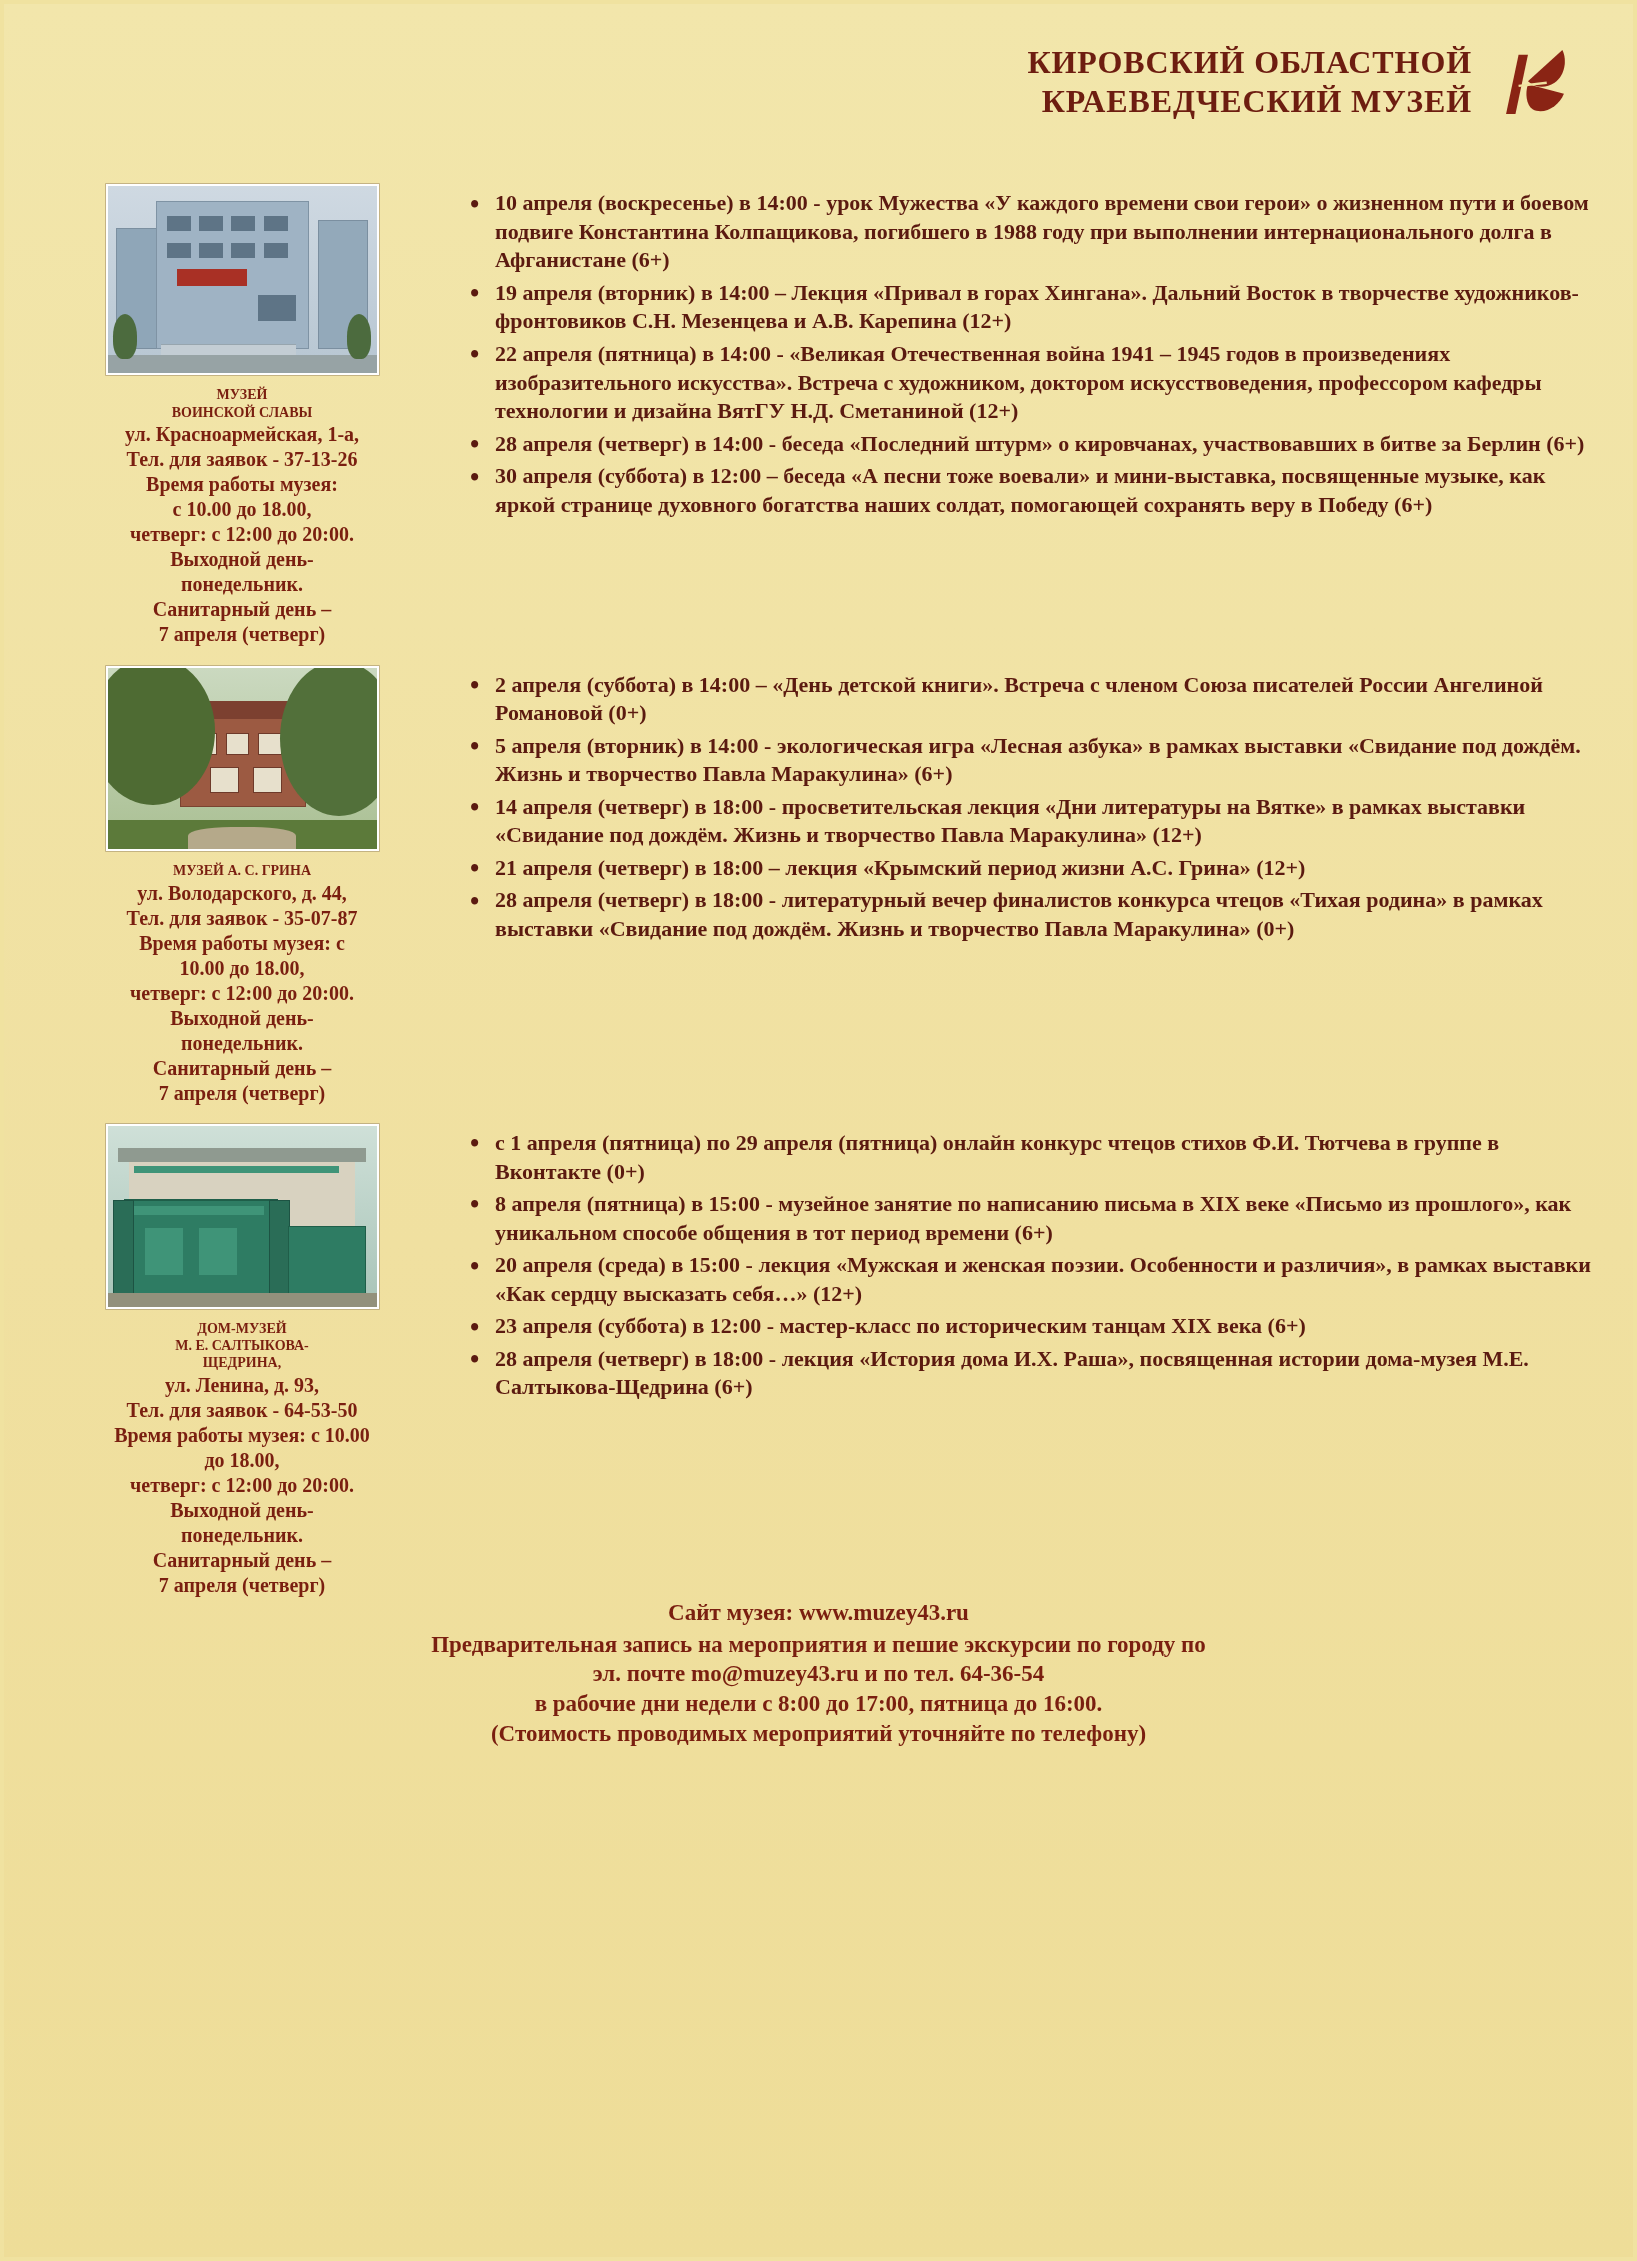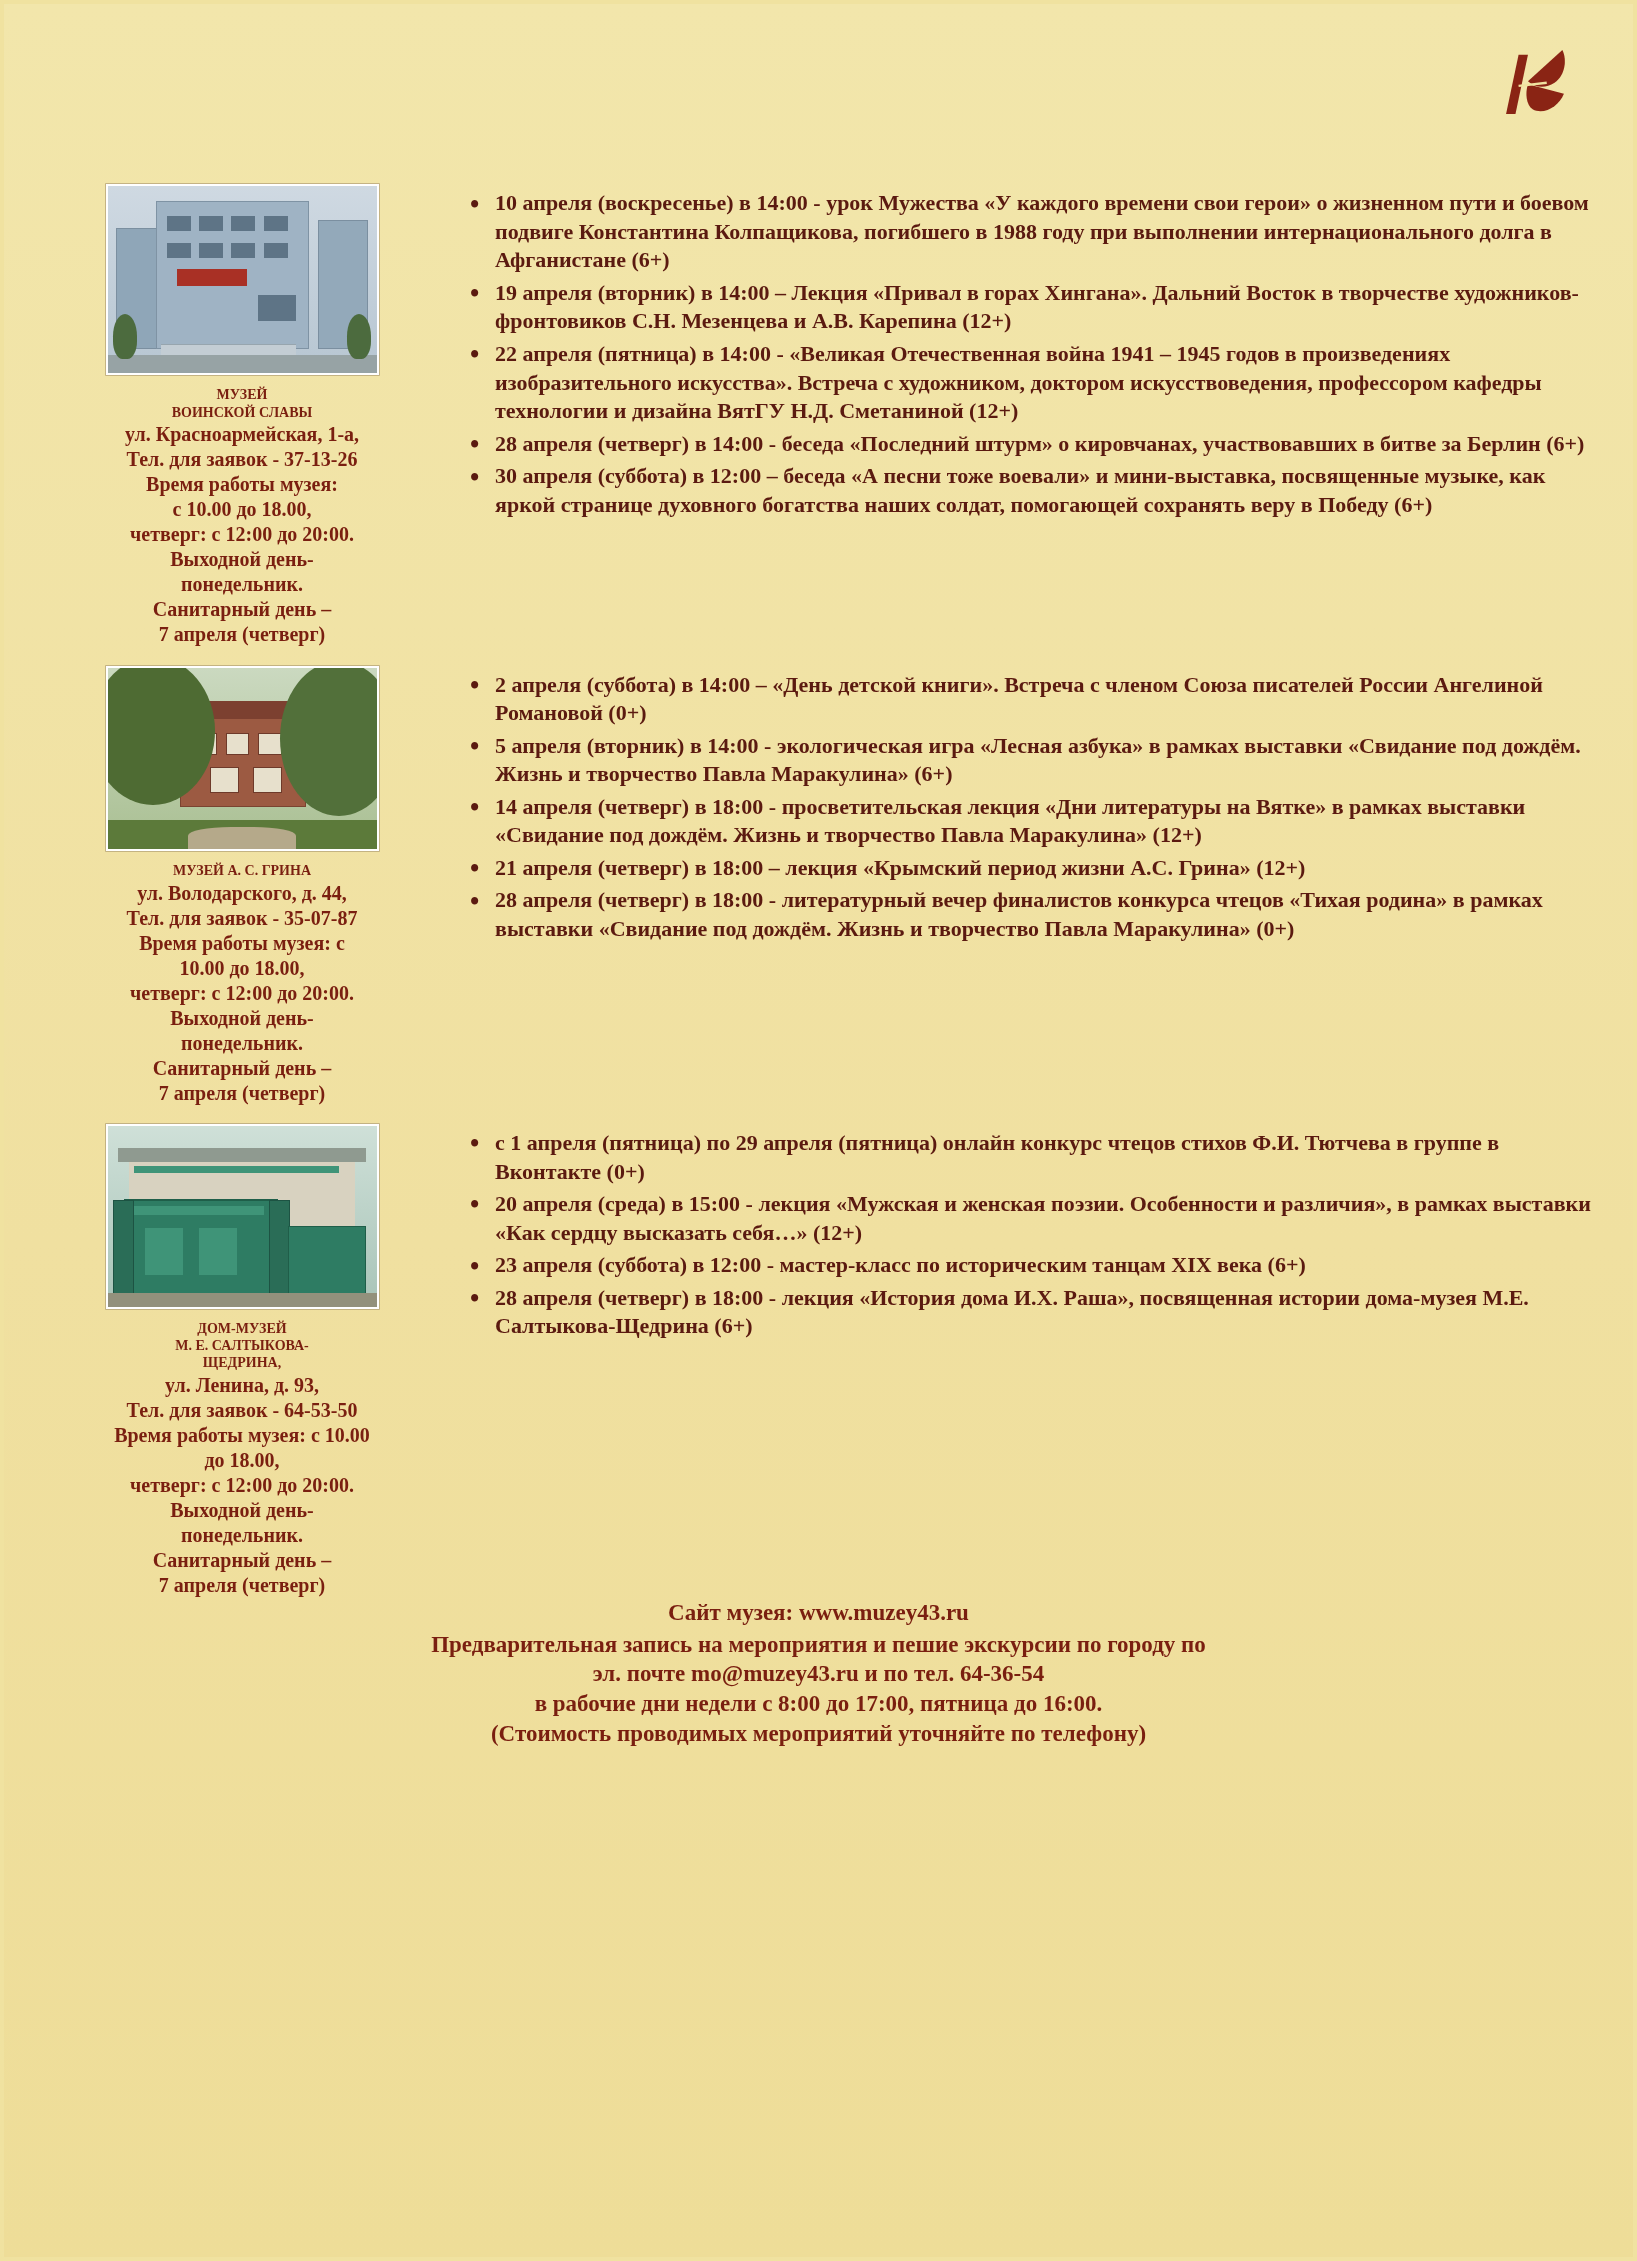--- a/index.html
+++ b/index.html
@@ -172,20 +172,24 @@
   }
   .footer .site { margin-bottom: 1.6px; }
 </style>
 </head>
 <body>
 
 <div class="page">
 
   <div class="header">
     <div class="header-inner">
+      <div class="header-title">
+        <span>Кировский областной</span>
+        <span class="line2">краеведческий музей</span>
+      </div>
       <div class="logo">
         <svg viewBox="0 0 110 110" width="86" height="86" aria-hidden="true">
           <path d="M18 96 L34 20 L46 20 L30 96 Z" fill="#8a2414"></path>
           <path d="M46 54 L90 14 C96 26 94 46 80 56 C68 64 54 62 46 54 Z" fill="#8a2414"></path>
           <path d="M46 58 L92 70 C86 86 66 98 52 90 C44 85 42 70 46 58 Z" fill="#8a2414"></path>
           <path d="M34 60 L70 56" stroke="#f0e2a0" stroke-width="3" fill="none"></path>
         </svg>
       </div>
     </div>
   </div>
@@ -310,20 +314,21 @@
         <div>четверг: с 12:00 до 20:00.</div>
         <div>Выходной день-</div>
         <div>понедельник.</div>
         <div>Санитарный день –</div>
         <div>7 апреля (четверг)</div>
       </div>
     </div>
     <div class="col-right">
       <ul class="events">
         <li>с 1 апреля (пятница) по 29 апреля (пятница) онлайн конкурс чтецов стихов Ф.И. Тютчева в группе в Вконтакте (0+)</li>
+        <li>8 апреля (пятница) в 15:00 - музейное занятие по написанию письма в XIX веке «Письмо из прошлого», как уникальном способе общения в тот период времени (6+)</li>
         <li>20 апреля (среда) в 15:00 - лекция «Мужская и женская поэзии. Особенности и различия», в рамках выставки «Как сердцу высказать себя…» (12+)</li>
         <li>23 апреля (суббота) в 12:00 - мастер-класс по историческим танцам XIX века (6+)</li>
         <li>28 апреля (четверг) в 18:00 - лекция «История дома И.Х. Раша», посвященная истории дома-музея М.Е. Салтыкова-Щедрина (6+)</li>
       </ul>
     </div>
   </div>
 
   <div class="footer">
     <div class="site">Сайт музея: www.muzey43.ru</div>
     <div>Предварительная запись на мероприятия и пешие экскурсии по городу по</div>

